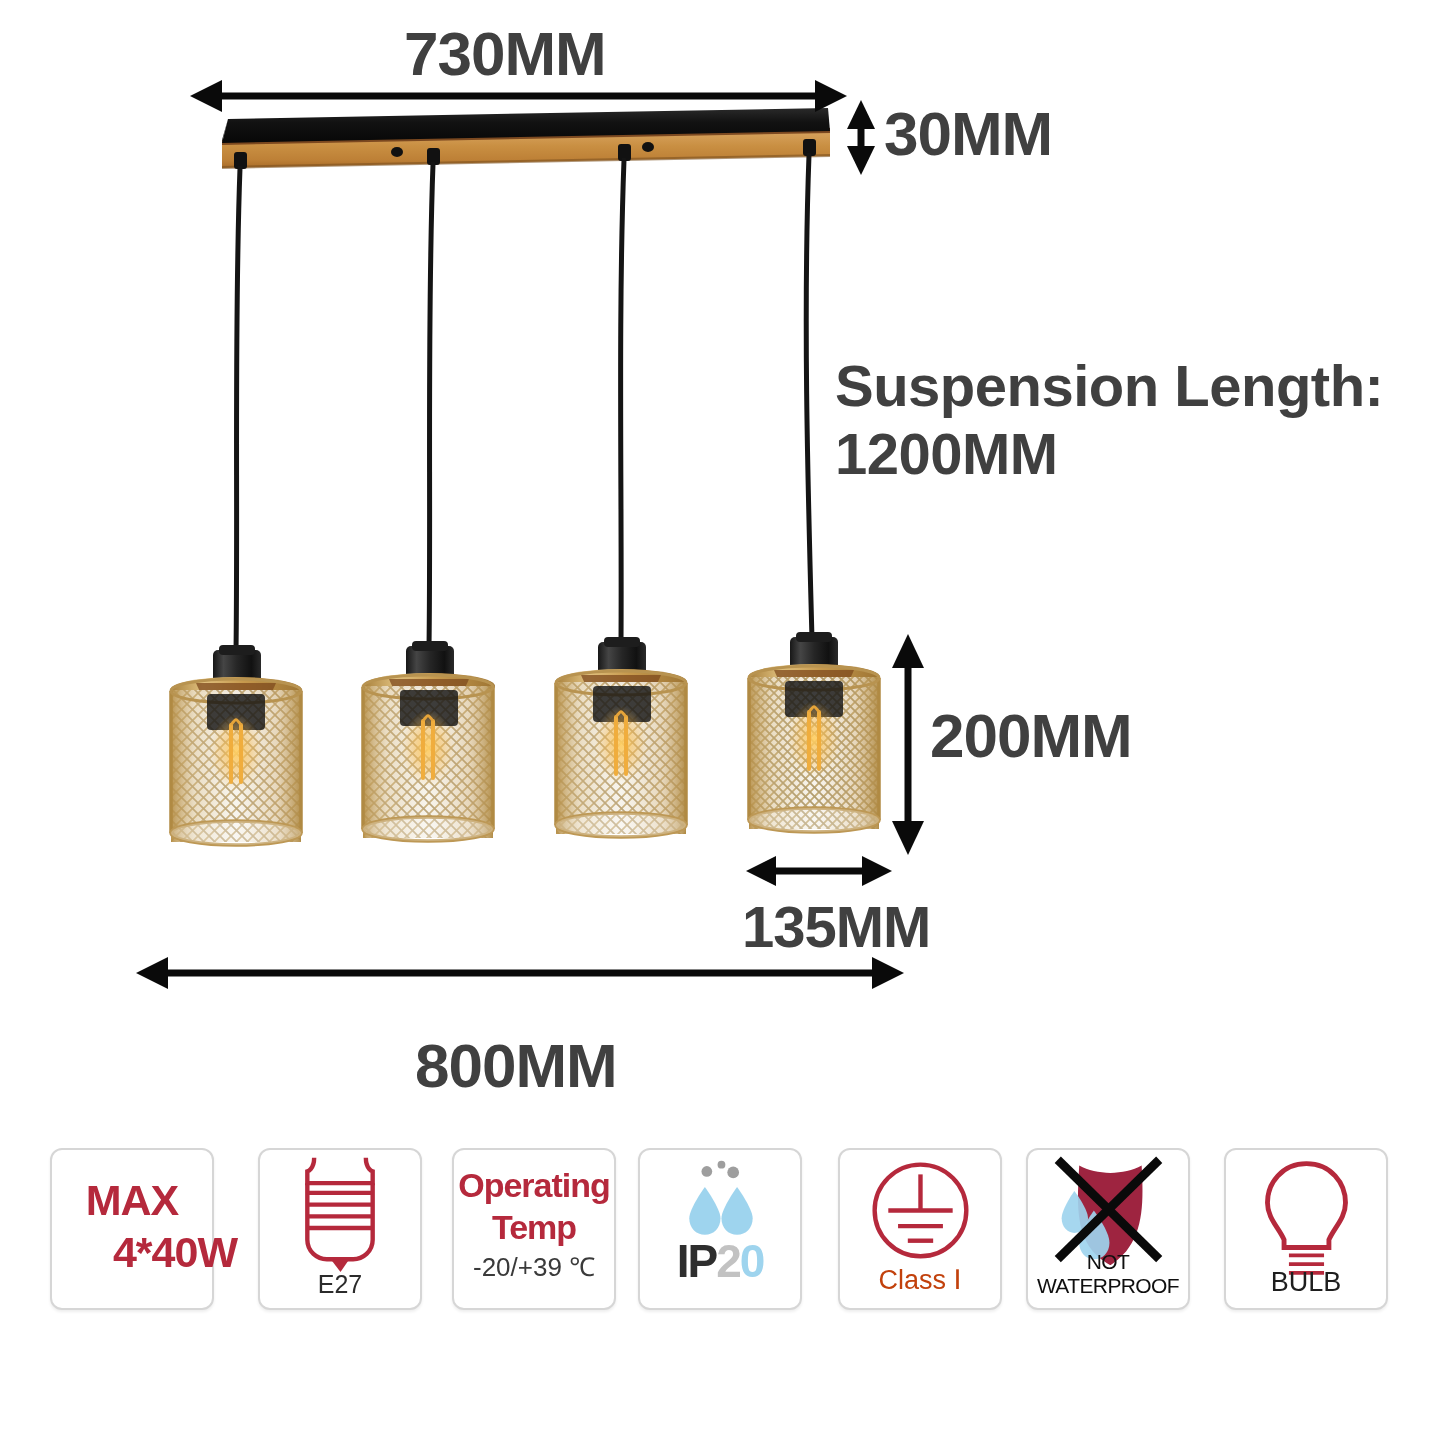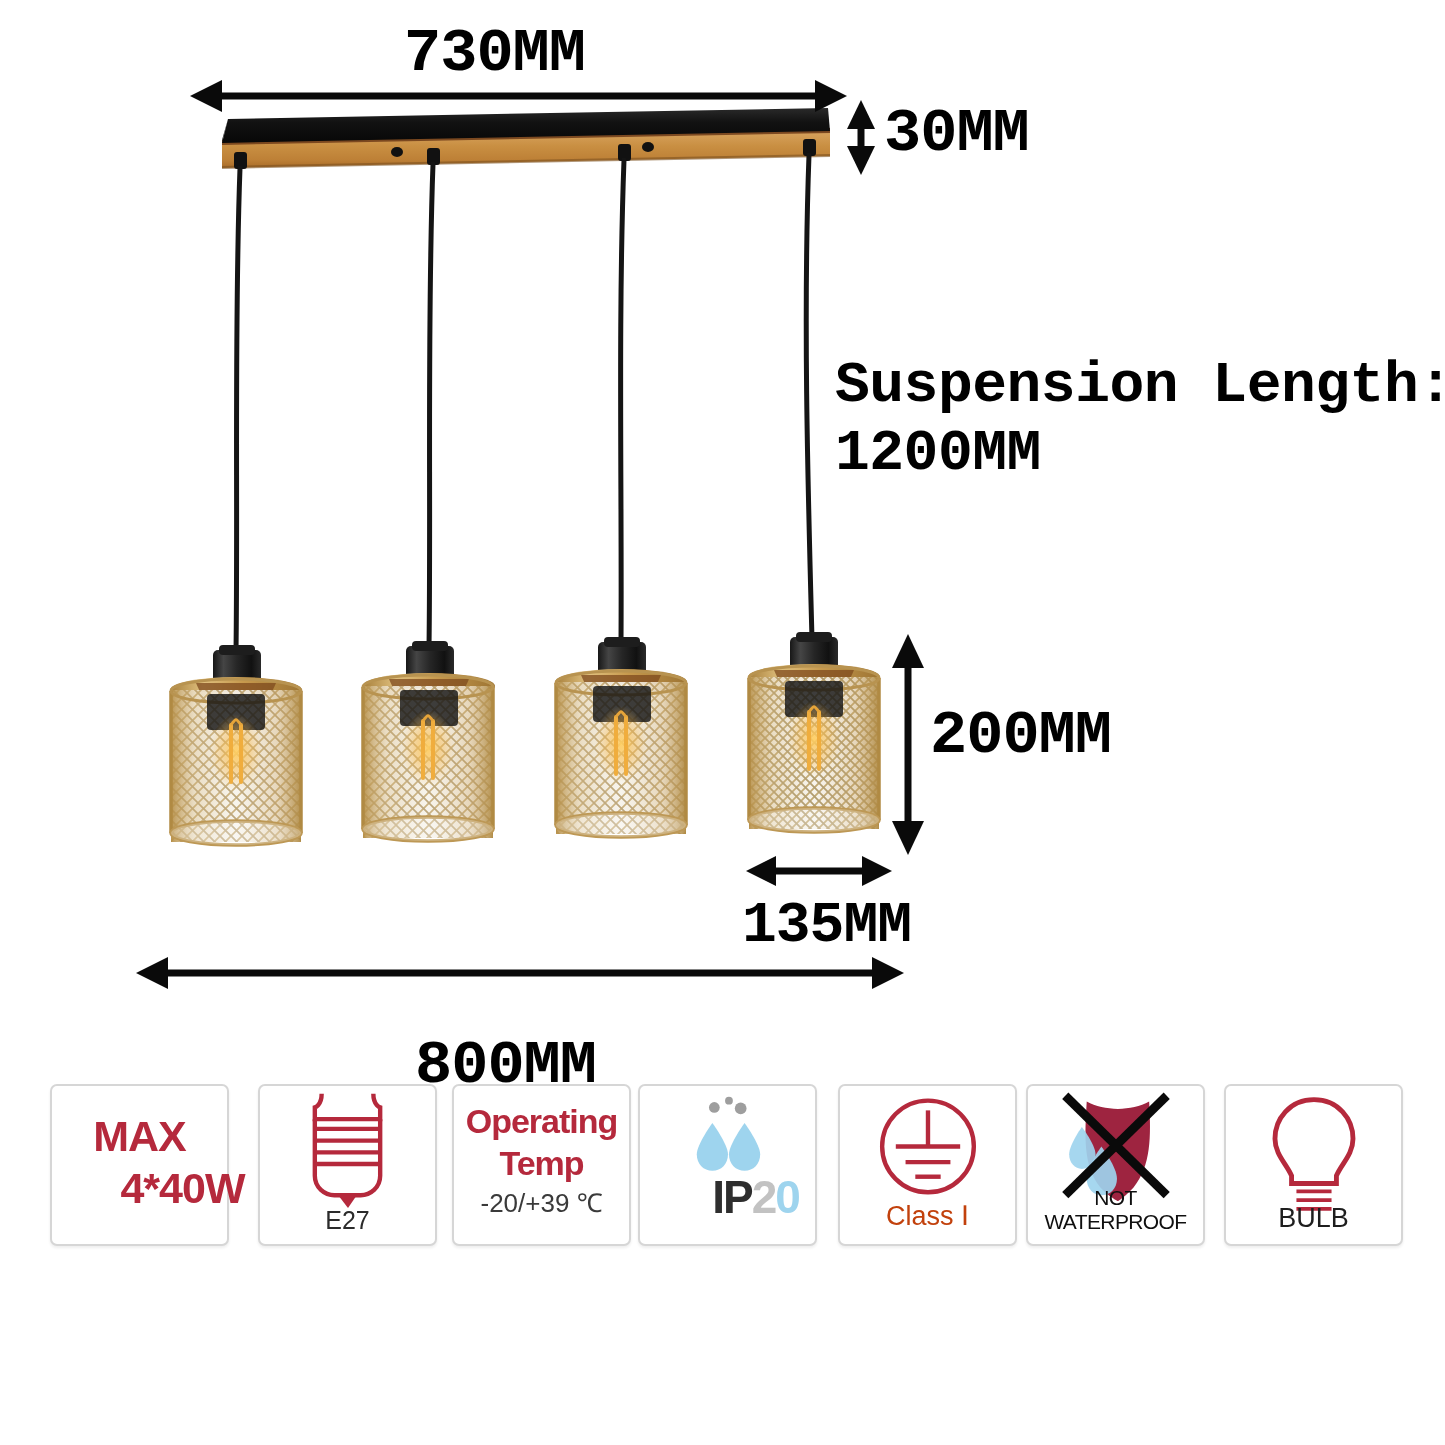--- a/index.html
+++ b/index.html
@@ -15,41 +15,41 @@
     overflow: hidden;
   }
   #stage {
     position: absolute;
     left: 0; top: 0;
     width: 1445px;
     height: 1445px;
   }
   .dim-label {
     position: absolute;
-    font-family: Liberation Mono, monospace;
+    font-family: Liberation Sans, sans-serif;
     font-weight: 700;
-    color: #000000;
+    color: #404040;
     white-space: nowrap;
     letter-spacing: -1px;
   }
   #lbl-730 { left: 404px; top: 18px; font-size: 62px; }
   #lbl-30  { left: 884px; top: 98px; font-size: 62px; }
   #lbl-susp { left: 835px; top: 352px; font-size: 58px; line-height: 68px; letter-spacing: -0.5px; }
   #lbl-200 { left: 930px; top: 700px; font-size: 62px; }
   #lbl-135 { left: 742px; top: 893px; font-size: 58px; }
   #lbl-800 { left: 415px; top: 1030px; font-size: 62px; }
 
   .badge {
     position: absolute;
-    top: 1084px;
-    width: 179px;
+    top: 1148px;
+    width: 164px;
     height: 162px;
     box-sizing: border-box;
     border: 2px solid #d6d6d6;
-    border-radius: 7px;
+    border-radius: 12px;
     background: #ffffff;
     box-shadow: 0 2px 3px rgba(0,0,0,0.07);
   }
   .badge-inner {
     position: absolute;
     left: 0; top: 0;
     width: 100%;
     height: 100%;
   }
   .badge-caption {
@@ -334,21 +334,21 @@
   </div>
 
   <div class="badge" style="left:638px;">
     <svg class="badge-inner" viewBox="0 0 163 162">
       <circle cx="68" cy="22" r="5.5" fill="#9e9e9e"></circle>
       <circle cx="83" cy="15" r="4" fill="#9e9e9e"></circle>
       <circle cx="95" cy="23" r="6" fill="#9e9e9e"></circle>
       <path d="M 66 38 C 66 38 50 60 50 70 C 50 80 57 87 66 87 C 75 87 82 80 82 70 C 82 60 66 38 66 38 Z" fill="#9ed4ee"></path>
       <path d="M 99 38 C 99 38 83 60 83 70 C 83 80 90 87 99 87 C 108 87 115 80 115 70 C 115 60 99 38 99 38 Z" fill="#9ed4ee"></path>
     </svg>
-    <div style="position:absolute;left:0;bottom:20px;width:100%;text-align:center;font-size:46px;font-weight:700;letter-spacing:-2px;padding-left:28px;">
+    <div style="position:absolute;left:0;bottom:20px;width:100%;text-align:center;font-size:46px;font-weight:700;letter-spacing:-2px;">
       <span style="color:#2e2e2e;">IP</span><span style="color:#c2c2c2;">2</span><span style="color:#9ed4ee;">0</span>
     </div>
   </div>
 
   <div class="badge" style="left:838px;">
     <svg class="badge-inner" viewBox="0 0 163 162">
       <circle cx="82" cy="62" r="47" fill="none" stroke="#b5293c" stroke-width="4.5"></circle>
       <g stroke="#b5293c" stroke-width="4.5" stroke-linecap="butt">
         <line x1="82" y1="25" x2="82" y2="62"></line>
         <line x1="49" y1="62" x2="115" y2="62"></line>

